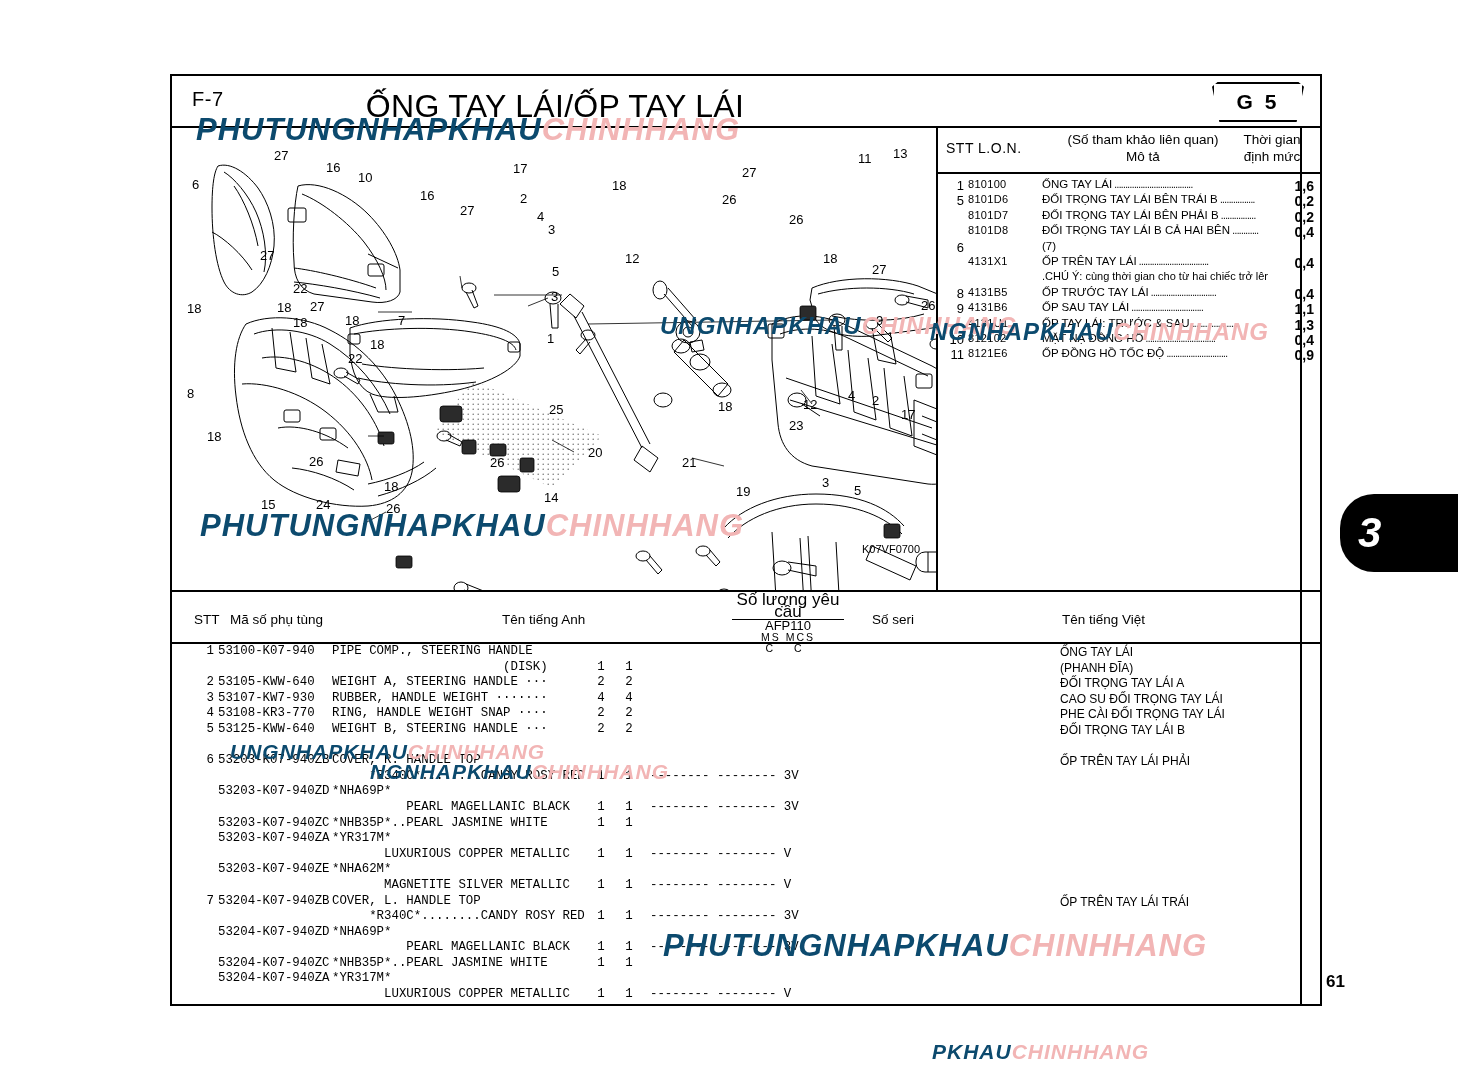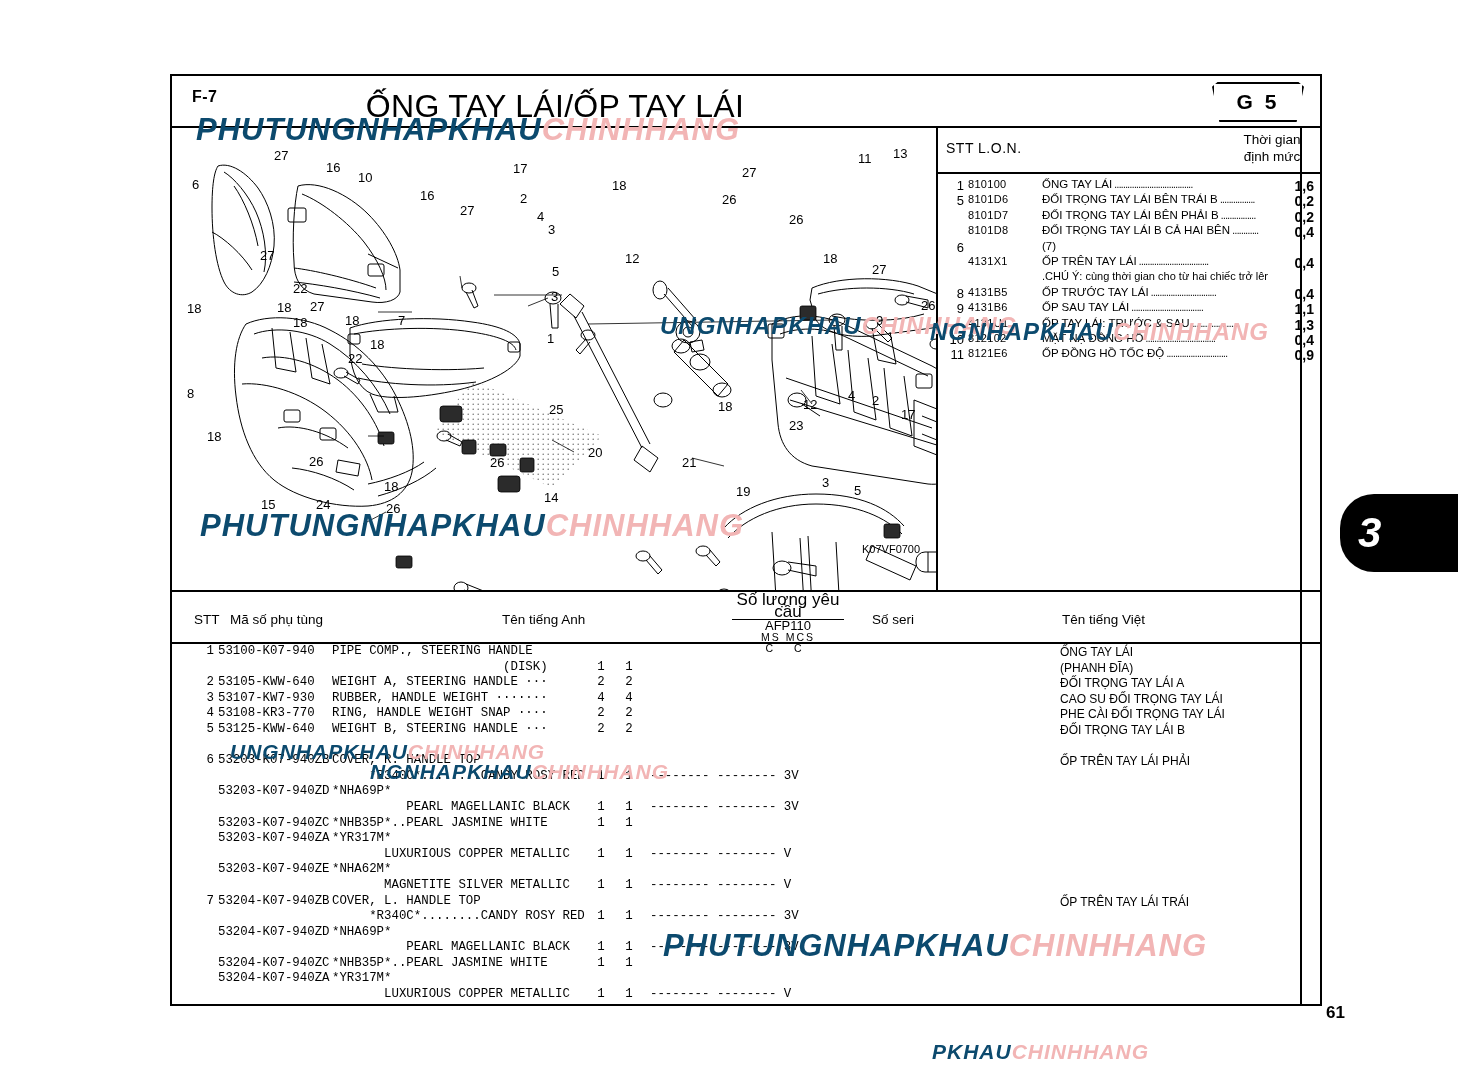--- a/index.html
+++ b/index.html
@@ -6,21 +6,21 @@
   body{width:1472px;height:1080px;position:relative;overflow:hidden;
        font-family:"Liberation Sans",sans-serif;color:#000;}
 
   
   #page-frame{position:absolute;left:170px;top:74px;width:1152px;height:932px;
               border:2px solid #000;box-sizing:border-box;}
 
   
   #header-band{position:absolute;left:0;top:0;width:100%;height:52px;
                border-bottom:2px solid #000;box-sizing:border-box;}
-  #fig-code{position:absolute;left:20px;top:12px;font-size:16px;font-weight:bold;
+  #fig-code{position:absolute;left:20px;top:12px;font-size:20px;font-weight:normal;
             letter-spacing:.5px;}
   #header-title{position:absolute;left:0;top:12px;width:766px;text-align:center;
                 font-size:32px;font-weight:500;letter-spacing:.3px;}
   #group-badge{position:absolute;left:1040px;top:6px;width:92px;height:40px;}
   #group-badge .shape{position:absolute;left:0;top:0;width:92px;height:40px;
         background:#fff;border:2px solid #000;box-sizing:border-box;
         clip-path:polygon(0 12%,6% 0,94% 0,100% 12%,92% 100%,8% 100%);}
   #group-badge .lbl{position:absolute;left:0;top:0;width:92px;height:40px;
         display:flex;align-items:center;justify-content:center;
         font-size:21px;font-weight:bold;letter-spacing:3px;}
@@ -87,21 +87,21 @@
   #vn-divider2{position:absolute;left:1128px;top:52px;height:464px;width:0;
                border-left:2px solid #000;}
 
   
   #side-tab{position:absolute;left:1340px;top:494px;width:118px;height:78px;
             background:#000;border-radius:34px 0 0 34px;}
   #side-tab span{position:absolute;left:18px;top:50%;transform:translateY(-50%);
                  color:#fff;font-size:42px;font-weight:bold;font-style:italic;}
 
   
-  #page-no{position:absolute;left:1326px;top:1003px;font-size:17px;font-weight:bold;}
+  #page-no{position:absolute;left:1326px;top:972px;font-size:17px;font-weight:bold;}
 
   
   .wm{position:absolute;font-size:31px;font-weight:bold;font-style:italic;
       letter-spacing:1px;white-space:nowrap;pointer-events:none;}
   .wm .a{color:#0c4a6e;}
   .wm .b{color:#f2b5b5;}
   .wm.small{font-size:24px;}
   .wm.tiny{font-size:21px;}
 
   
@@ -457,20 +457,24 @@
           <div style="position: absolute; left: 729px; top: 279px; font-size: 13px; font-family: &quot;Liberation Sans&quot;, sans-serif; color: rgb(0, 0, 0);">17</div>
           <div style="position: absolute; left: 676px; top: 260px; font-size: 13px; font-family: &quot;Liberation Sans&quot;, sans-serif; color: rgb(0, 0, 0);">4</div>
           <div style="position: absolute; left: 650px; top: 347px; font-size: 13px; font-family: &quot;Liberation Sans&quot;, sans-serif; color: rgb(0, 0, 0);">3</div>
           <div style="position: absolute; left: 682px; top: 355px; font-size: 13px; font-family: &quot;Liberation Sans&quot;, sans-serif; color: rgb(0, 0, 0);">5</div>
         </div>
     </div>
 
     <div id="ref-pane">
       <div id="ref-head">
         <div class="c-stt">STT L.O.N.</div>
+        <div class="c-desc">
+          <span>(Số tham khảo liên quan)</span><br>
+          <span>Mô tả</span>
+        </div>
         <div class="c-time">
           <span>Thời gian</span><br>
           <span>định mức</span>
         </div>
       </div>
       <div id="ref-body">
           <div class="ref-row">
             <span class="r-stt">1</span>
             <span class="r-lon">810100</span>
             <span class="r-desc">ỐNG TAY LÁI<span class="dots"> ....................................</span></span>

